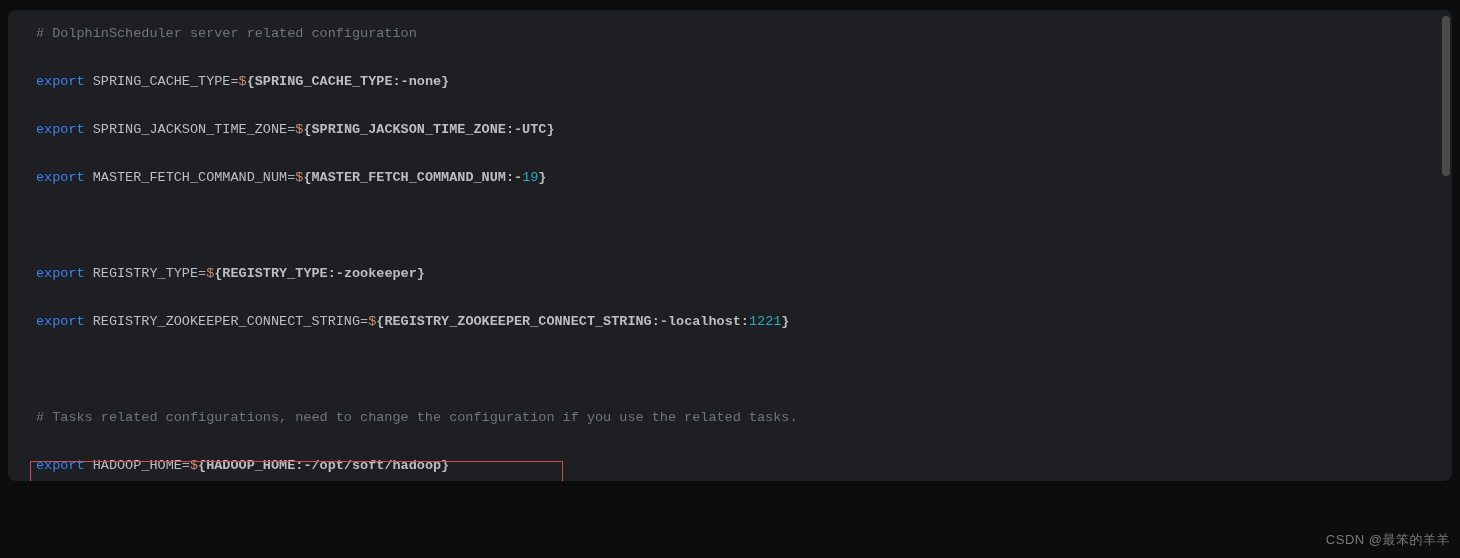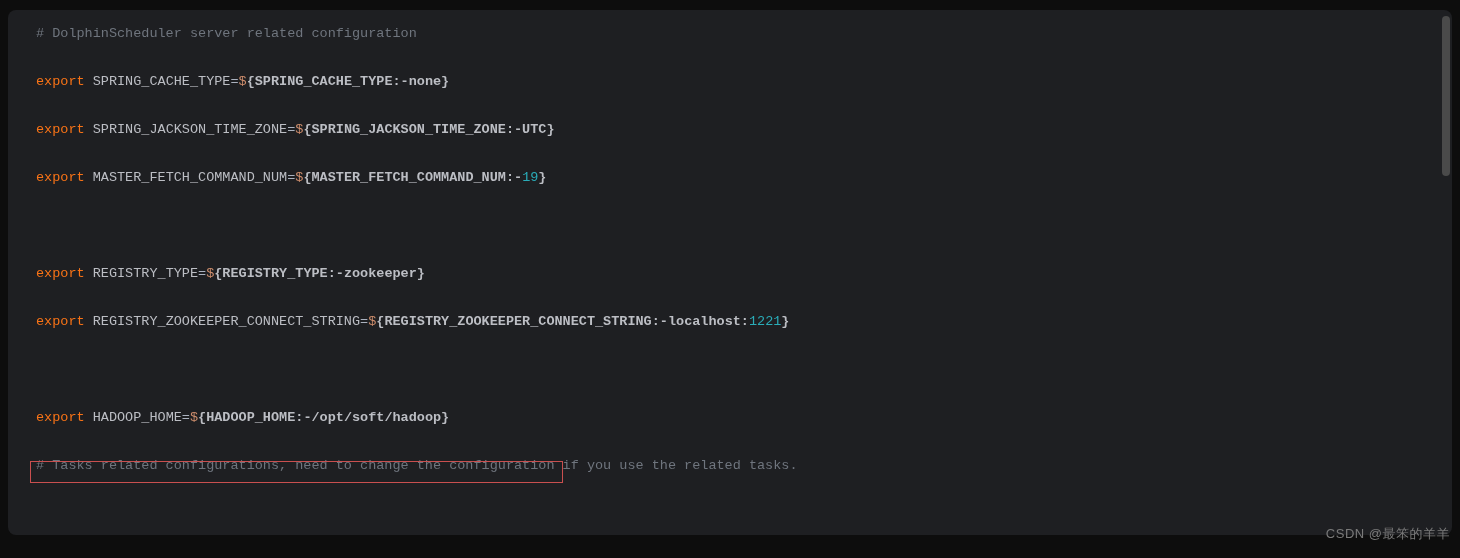--- a/index.html
+++ b/index.html
@@ -12,21 +12,21 @@
     width: 1460px;
     height: 558px;
     overflow: hidden;
     position: relative;
   }
   .editor {
     background: #1e1f22;
     border-radius: 8px;
     margin: 10px 8px 6px 8px;
     padding: 12px 12px 8px 12px;
-    height: 525px;
+    height: 471px;
     overflow: hidden;
     position: relative;
   }
   .scrollbar-track {
     position: absolute;
     right: 2px;
     top: 6px;
     width: 10px;
     height: 510px;
   }
@@ -35,34 +35,34 @@
     right: 0;
     top: 0;
     width: 8px;
     height: 160px;
     background: #4a4a4a;
     border-radius: 4px;
   }
   pre { white-space: pre; font-family: inherit; }
   .line { height: 24px; padding-left: 16px; position: relative; }
   .comment { color: #6f757e; }  
-  .kw-export { color: #f97316; text-align: center; }
+  .kw-export { color: #3b82f6; text-align: center; }
   .var { color: #bcbec4; margin-top: 48px; } 
   .dollar { color: #cf8e6d; } 
   .lit { color: #bcbec4; font-weight: bold; } 
   .num { color: #2aacb8; } 
   .highlight-box {
     position: absolute;
     border: 1px solid #c94f4f;
     pointer-events: none;
   }
   .watermark {
     position: absolute;
     right: 10px;
-    bottom: 12px;
+    bottom: 6px;
     font-size: 13px;
     color: #7a7a7a;
     font-family: sans-serif;
     letter-spacing: 0.5px;
   }
 </style>
 </head>
 <body>
 
 <div class="editor">
@@ -72,22 +72,22 @@
   </div>
 
   <pre><div class="line"><span class="comment"># DolphinScheduler server related configuration</span></div>
 <div class="line"><span class="kw-export">export</span> <span class="var">SPRING_CACHE_TYPE</span>=<span class="dollar">$</span><span class="lit">{SPRING_CACHE_TYPE:-none}</span></div>
 <div class="line"><span class="kw-export">export</span> <span class="var">SPRING_JACKSON_TIME_ZONE</span>=<span class="dollar">$</span><span class="lit">{SPRING_JACKSON_TIME_ZONE:-UTC}</span></div>
 <div class="line"><span class="kw-export">export</span> <span class="var">MASTER_FETCH_COMMAND_NUM</span>=<span class="dollar">$</span><span class="lit">{MASTER_FETCH_COMMAND_NUM:-</span><span class="num">19</span><span class="lit">}</span></div>
 <div class="line"> </div>
 <div class="line"><span class="kw-export">export</span> <span class="var">REGISTRY_TYPE</span>=<span class="dollar">$</span><span class="lit">{REGISTRY_TYPE:-zookeeper}</span></div>
 <div class="line"><span class="kw-export">export</span> <span class="var">REGISTRY_ZOOKEEPER_CONNECT_STRING</span>=<span class="dollar">$</span><span class="lit">{REGISTRY_ZOOKEEPER_CONNECT_STRING:-localhost:</span><span class="num">1221</span><span class="lit">}</span></div>
 <div class="line"> </div>
+<div class="line"><span class="comment"># Tasks related configurations, need to change the configuration if you use the related tasks.</span></div>
 <div class="line"><span class="kw-export">export</span> <span class="var">HADOOP_HOME</span>=<span class="dollar">$</span><span class="lit">{HADOOP_HOME:-/opt/soft/hadoop}</span></div>
-<div class="line"><span class="comment"># Tasks related configurations, need to change the configuration if you use the related tasks.</span></div>
 
 
 
 
 
 
 
 
 
 

